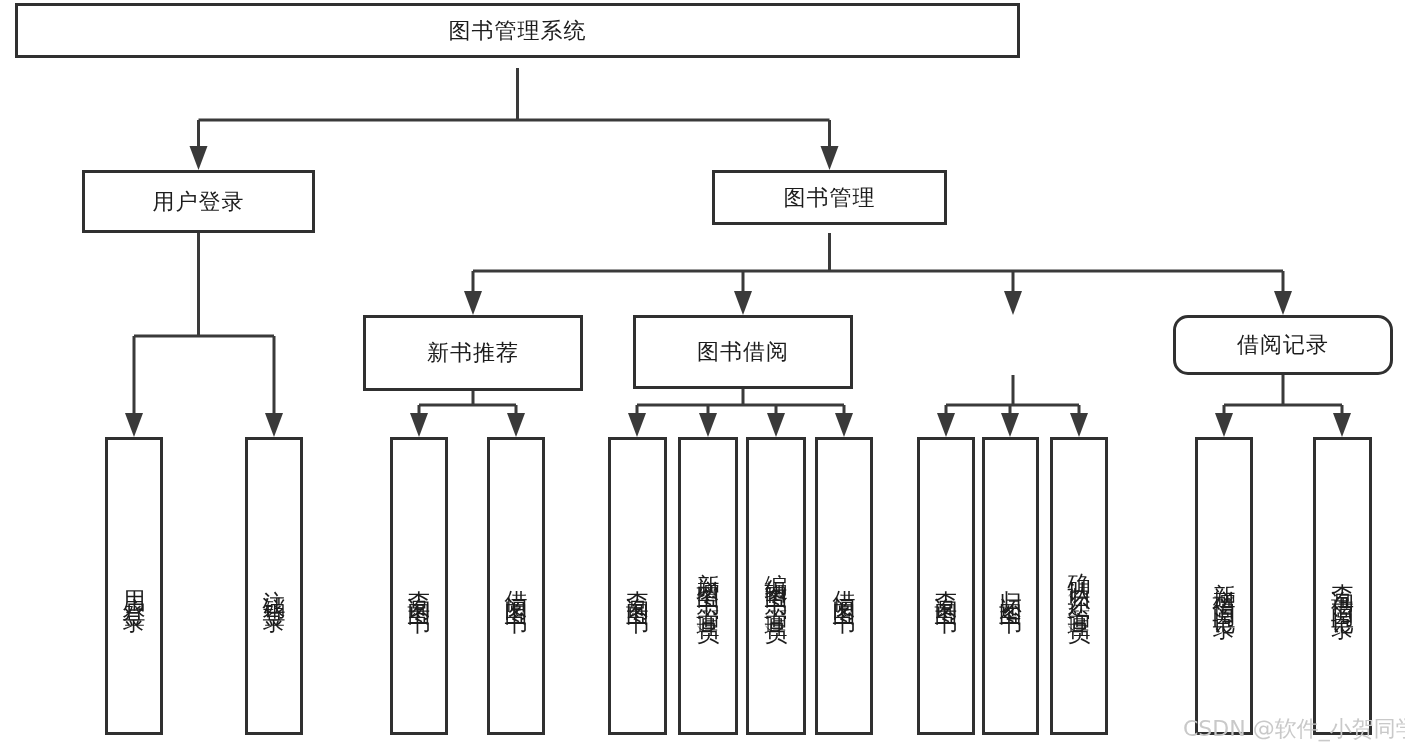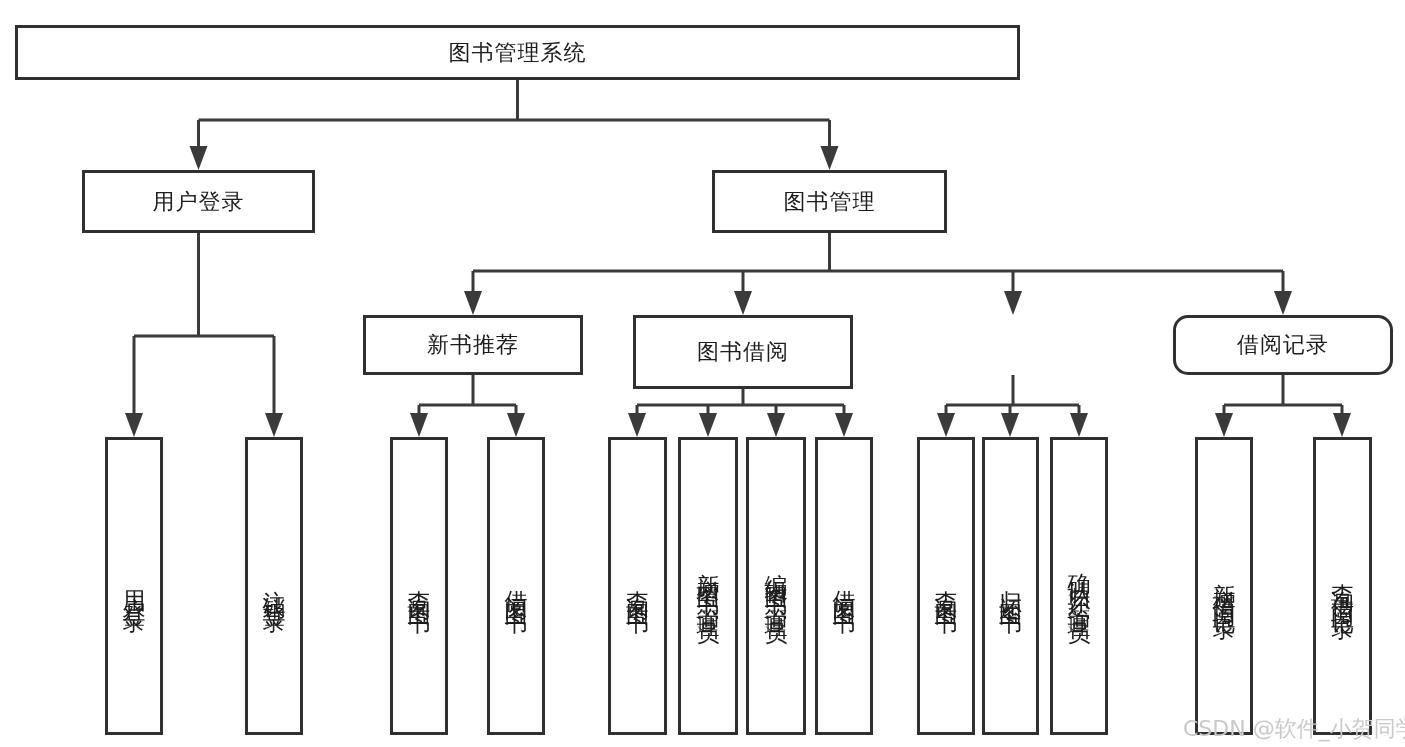--- a/index.html
+++ b/index.html
@@ -88,32 +88,32 @@
     <path d="M1013 375 V405 M946 405 H1079 M946 405 V415 M1010 405 V415 M1079 405 V415"></path>
     <path class="arrow" d="M946 437 L937 413 L955 413 Z"></path>
     <path class="arrow" d="M1010 437 L1001 413 L1019 413 Z"></path>
     <path class="arrow" d="M1079 437 L1070 413 L1088 413 Z"></path>
 
     <path d="M1283 375 V405 M1224 405 H1342 M1224 405 V415 M1342 405 V415"></path>
     <path class="arrow" d="M1224 437 L1215 413 L1233 413 Z"></path>
     <path class="arrow" d="M1342 437 L1333 413 L1351 413 Z"></path>
   </svg>
 
-  <div class="node hbox" style="left:15px;top:25px;width:1005px;height:55px;">
+  <div class="node hbox" style="left:15px;top:3px;width:1005px;height:55px;">
     <span>图书管理系统</span>
   </div>
 
   <div class="node hbox" style="left:82px;top:170px;width:233px;height:63px;">
     <span>用户登录</span>
   </div>
-  <div class="node hbox" style="left:712px;top:170px;width:235px;height:63px;">
+  <div class="node hbox" style="left:712px;top:170px;width:235px;height:55px;">
     <span>图书管理</span>
   </div>
 
-  <div class="node hbox" style="left:363px;top:315px;width:220px;height:60px;">
+  <div class="node hbox" style="left:363px;top:315px;width:220px;height:76px;">
     <span>新书推荐</span>
   </div>
   <div class="node hbox" style="left:633px;top:315px;width:220px;height:74px;">
     <span>图书借阅</span>
   </div>
   <div class="node hbox" style="left:1173px;top:315px;width:220px;height:60px;border-radius:15px;">
     <span>借阅记录</span>
   </div>
 
   <div class="node vbox" style="left:105px;top:437px;width:58px;height:298px;">

